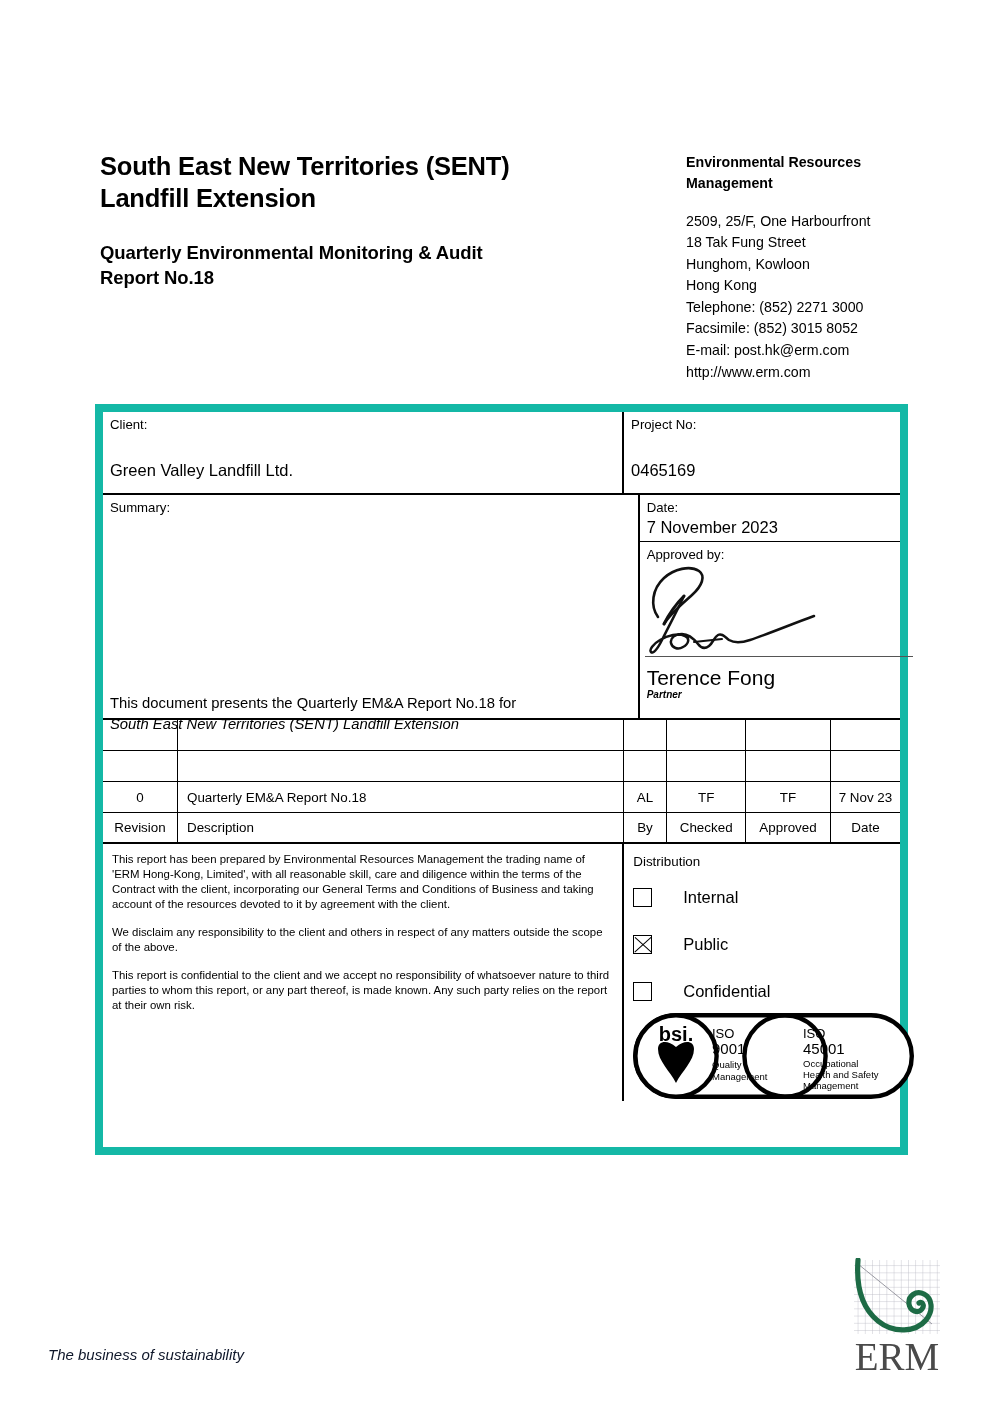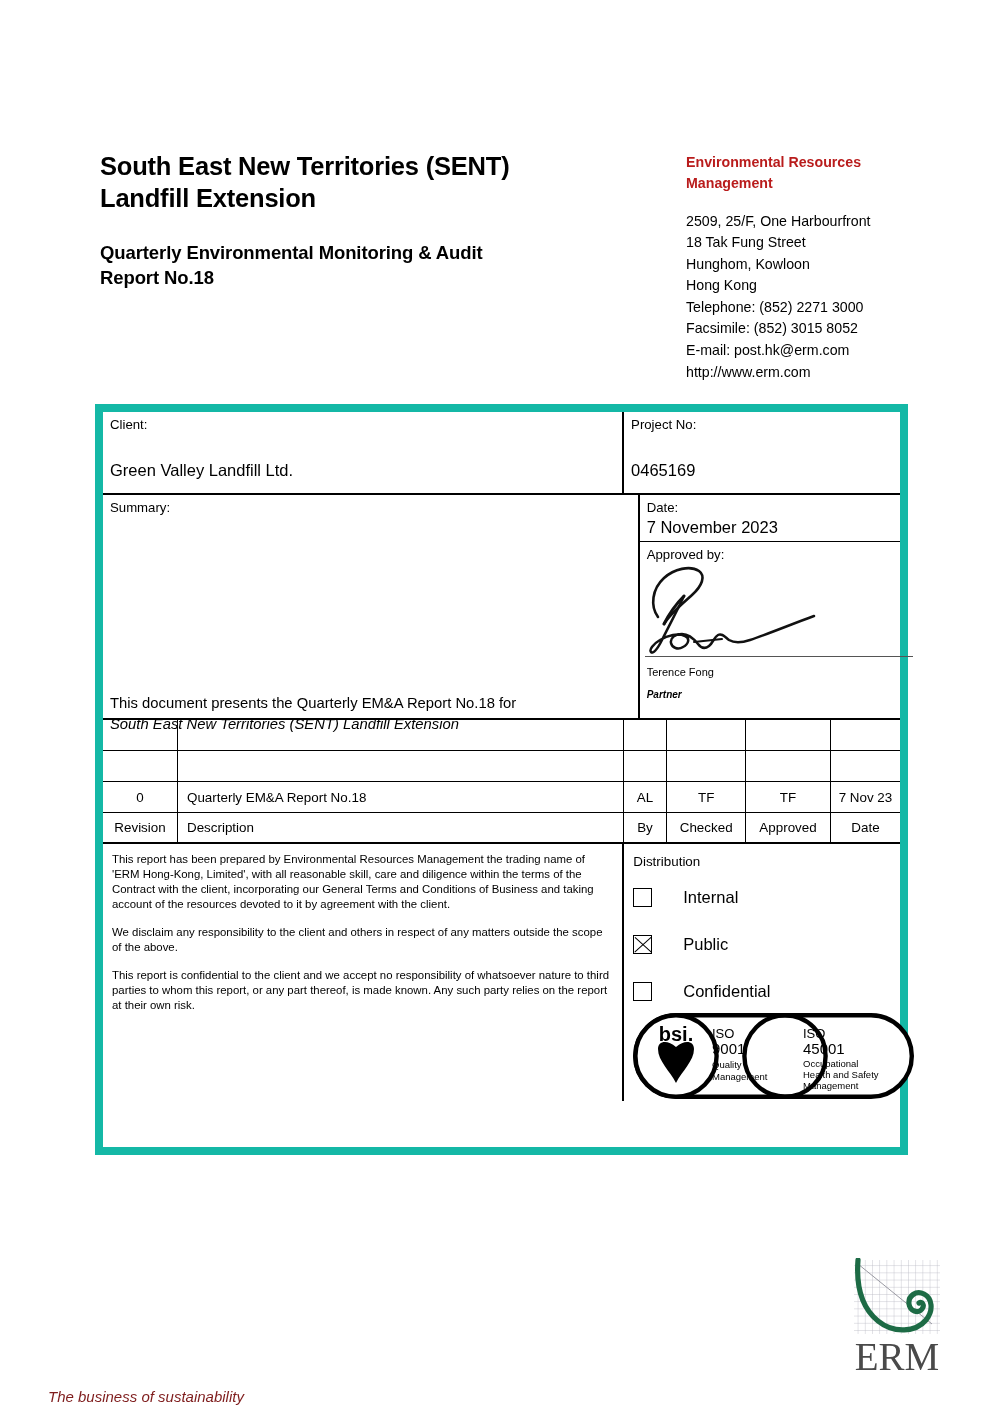--- a/index.html
+++ b/index.html
@@ -41,21 +41,21 @@
 
   #company-block {
     position: absolute;
     left: 686px; top: 152px;
     width: 250px;
     font-size: 14.2px;
     line-height: 1.52;
   }
   #company-name {
     font-weight: bold;
-    color: #b91c1c;
+    color: #000000;
     margin: 0 0 16px 0;
     line-height: 1.5;
   }
   #company-address div { white-space: nowrap; }
 
   
   #info-table {
     position: absolute;
     left: 95px; top: 404px;
     width: 813px;
@@ -107,21 +107,21 @@
   }
   #sig-rule {
     position: absolute;
     left: 5px; top: 114px;
     width: 268px;
     border-top: 1.6px solid #555;
   }
   #approver-name {
     position: absolute;
     left: 7px; top: 124px;
-    font-size: 11px;
+    font-size: 21px;
   }
   #approver-role {
     position: absolute;
     left: 7px; top: 147px;
     font-size: 10px;
     font-style: italic;
     font-weight: bold;
   }
 
   
@@ -194,22 +194,21 @@
     left: 9px; top: 169px;
     width: 281px; height: 86px;
   }
 
   
   #footer-tagline {
     position: absolute;
     left: 48px; top: 1346px;
     font-size: 15px;
     font-style: italic;
-    color: #7f1d1d;
-    margin-top: 42px;
+    color: #0f172a;
   }
   #erm-logo {
     position: absolute;
     left: 836px; top: 1258px;
     width: 122px; height: 118px;
   }
 </style>
 </head>
 <body>
 

